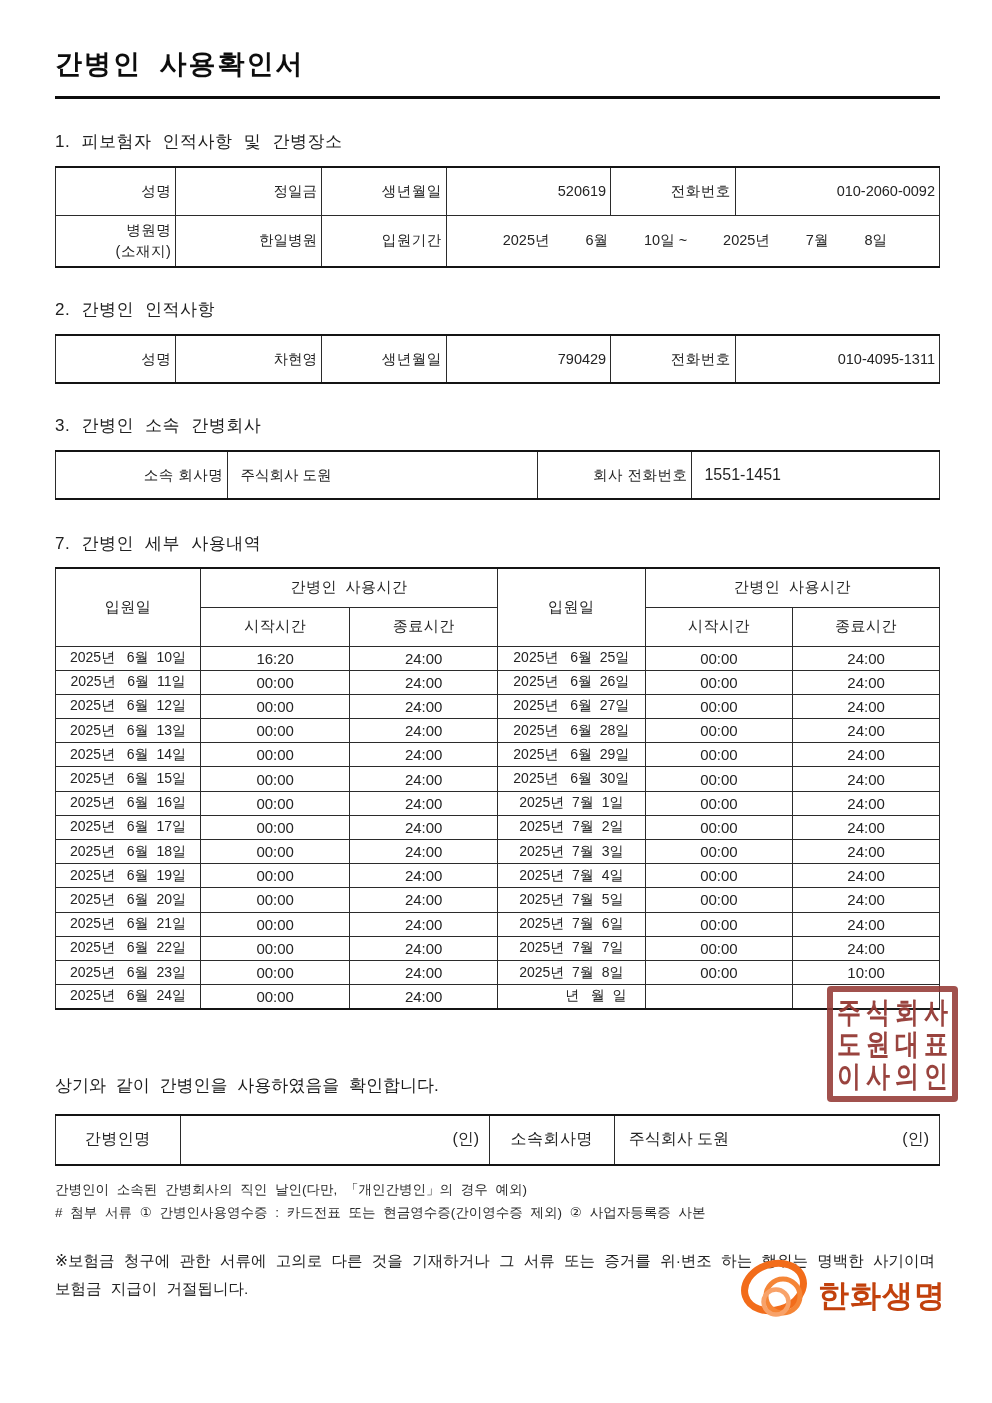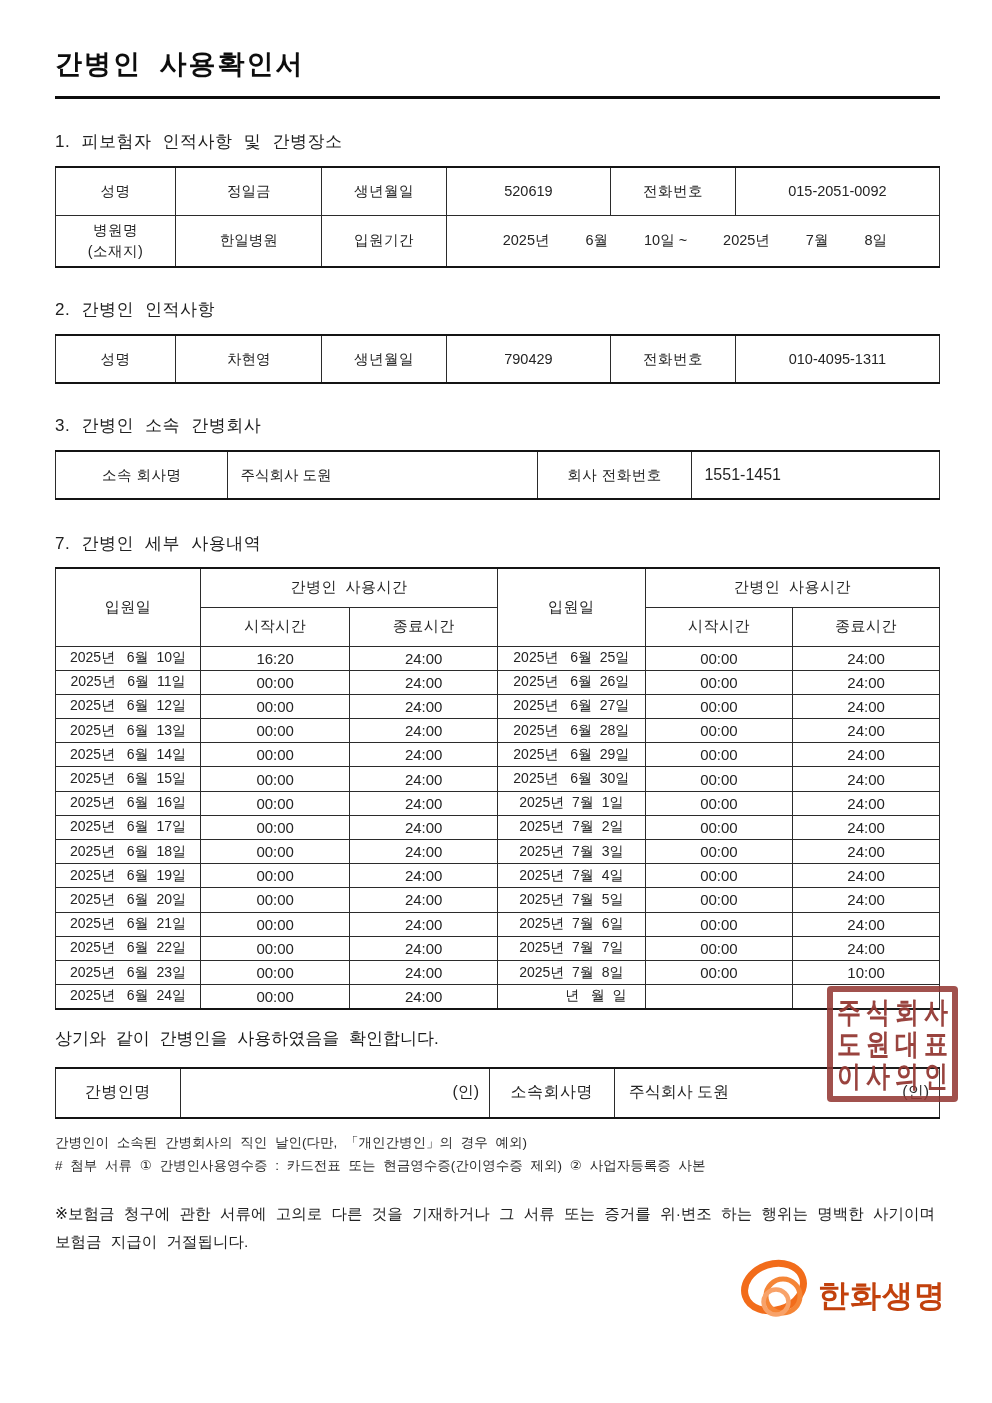--- a/index.html
+++ b/index.html
@@ -18,42 +18,42 @@
   
   .sec-heading { font-size:17px; color:#202020; letter-spacing:.5px; word-spacing:6px; }
   .mt-s1 { margin-top:31px; }
   .mt-s2 { margin-top:30px; }
   .mt-s3 { margin-top:30px; }
   .mt-s4 { margin-top:32px; }
 
   
   table { border-collapse:collapse; width:100%; table-layout:fixed; }
   .form-table { margin-top:13px; border-top:2px solid #141414; border-bottom:2px solid #141414; }
-  .form-table td { border:1px solid #2b2b2b; text-align:center; font-size:14.5px; padding:0 4px; color:#242424; }
+  .form-table td { border:1px solid #2b2b2b; text-align:right; font-size:14.5px; padding:0 4px; color:#242424; }
   .h48 td { height:48px; }
   .row-h52 td { height:52px; }
   .label-cell { letter-spacing:.5px; }
   .two-line { line-height:1.4; }
   .left-cell { text-align:left !important; padding-left:12px !important; }
 
   
   .spread { display:flex; justify-content:space-between; align-items:center; padding:0 48px 0 52px; }
   .spread span { white-space:nowrap; }
 
   
   .usage-table { margin-top:12px; border-top:2px solid #141414; border-bottom:2px solid #141414; }
   .usage-table td, .usage-table th { border:1px solid #2b2b2b; text-align:center; font-weight:normal; color:#242424; }
   .usage-table thead th { height:39px; font-size:15px; letter-spacing:.5px; word-spacing:4px; }
   .usage-table tbody td { height:24.2px; font-size:14.5px; padding:0 2px; }
   .date-cell { white-space:pre; font-size:14px !important; }
   .time-cell { font-size:15px !important; }
   .empty-date { text-align:right !important; padding-right:18px !important; white-space:pre; }
 
   
-  .confirm-line { margin-top:17px; font-size:17px; color:#1a1a1a; word-spacing:5px; }
+  .confirm-line { margin-top:64px; font-size:17px; color:#1a1a1a; word-spacing:5px; }
 
   
   .sig-table { margin-top:17px; border-top:2px solid #141414; border-bottom:2px solid #141414; }
   .sig-table td { border:1px solid #2b2b2b; font-size:16px; height:50px; text-align:center; color:#242424; }
   .seal-cell { text-align:right !important; padding-right:10px !important; }
   .name-seal-cell { display:flex; justify-content:space-between; align-items:center; height:100%; padding:0 10px 0 14px; }
   .docdate-cell { text-align:right !important; padding-right:12px !important; }
   .docdate-cell span { margin-left:44px; white-space:nowrap; }
 
   
@@ -94,21 +94,21 @@
         <col style="width:14.1%">
         <col style="width:23.1%">
       </colgroup>
     <tbody>
         <tr class="h48">
       <td class="label-cell">성명</td>
       <td>정일금</td>
       <td class="label-cell">생년월일</td>
       <td>520619</td>
       <td class="label-cell">전화번호</td>
-      <td>015-2051-0092</td>
+      <td>010-2060-0092</td>
     </tr>
     <tr class="row-h52">
       <td class="label-cell two-line">
         <div>병원명</div>
         <div>(소재지)</div>
       </td>
       <td>한일병원</td>
       <td class="label-cell">입원기간</td>
       <td colspan="3">
         <div class="spread">

